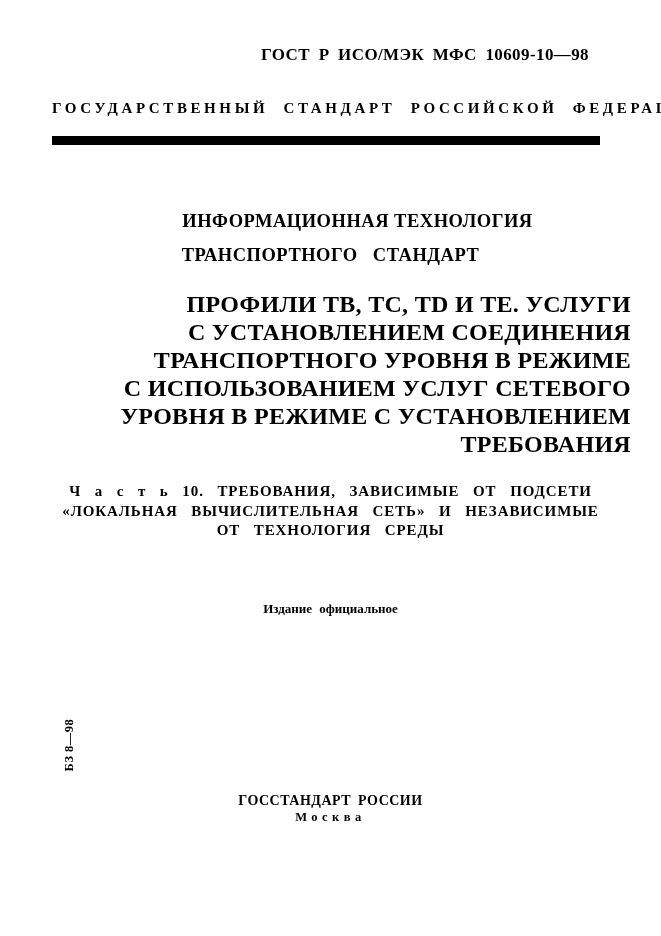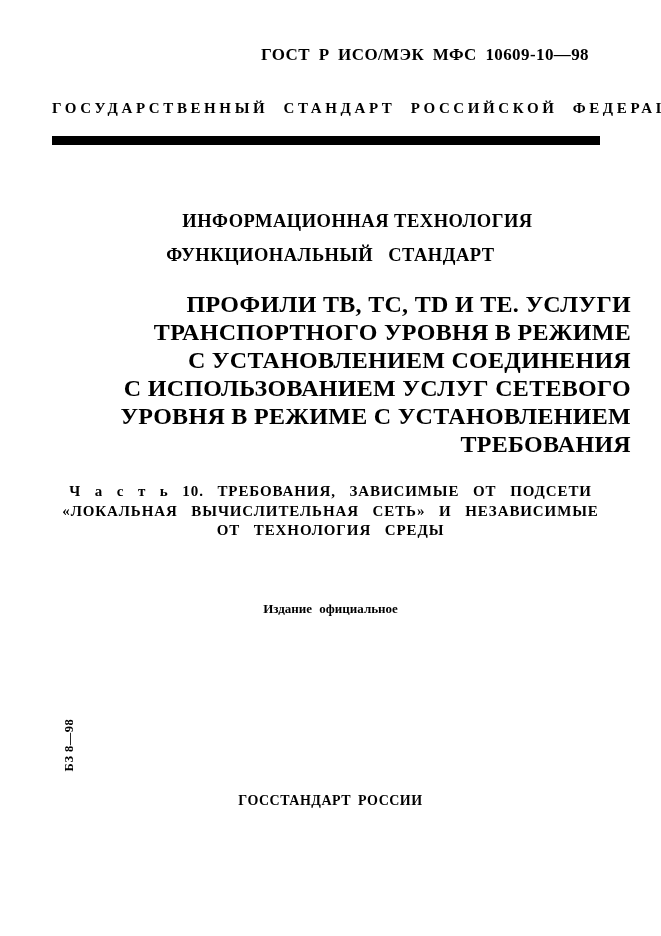--- a/index.html
+++ b/index.html
@@ -121,37 +121,38 @@
 
 <div class="page">
 
   <div class="doc-number">ГОСТ Р ИСО/МЭК МФС 10609-10—98</div>
 
   <div class="standard-banner">ГОСУДАРСТВЕННЫЙ СТАНДАРТ РОССИЙСКОЙ ФЕДЕРАЦИИ</div>
 
   <div class="rule"></div>
 
   <div class="subject-line1">ИНФОРМАЦИОННАЯ ТЕХНОЛОГИЯ</div>
-  <div class="subject-line2">ФУНКЦИОНАЛЬНЫЙ СТАНДАРТ</div>
+  <div class="subject-line2">ТРАНСПОРТНОГО СТАНДАРТ</div>
 
   <div class="title">
     <div>ПРОФИЛИ ТВ, ТС, TD И ТЕ. УСЛУГИ</div>
+    <div>С УСТАНОВЛЕНИЕМ СОЕДИНЕНИЯ</div>
     <div>ТРАНСПОРТНОГО УРОВНЯ В РЕЖИМЕ</div>
-    <div>С УСТАНОВЛЕНИЕМ СОЕДИНЕНИЯ</div>
     <div>С ИСПОЛЬЗОВАНИЕМ УСЛУГ СЕТЕВОГО</div>
     <div>УРОВНЯ В РЕЖИМЕ С УСТАНОВЛЕНИЕМ</div>
     <div>ТРЕБОВАНИЯ</div>
   </div>
 
   <div class="part">
     <div>Ч а с т ь 10. ТРЕБОВАНИЯ, ЗАВИСИМЫЕ ОТ ПОДСЕТИ</div>
     <div>«ЛОКАЛЬНАЯ ВЫЧИСЛИТЕЛЬНАЯ СЕТЬ» И НЕЗАВИСИМЫЕ</div>
     <div>ОТ ТЕХНОЛОГИЯ СРЕДЫ</div>
   </div>
 
   <div class="edition">Издание официальное</div>
 
   <div class="side-code">БЗ 8—98</div>
 
   <div class="publisher">ГОССТАНДАРТ РОССИИ</div>
 
+  <div class="city">Москва</div>
 
 </div>
 
 </body></html>

